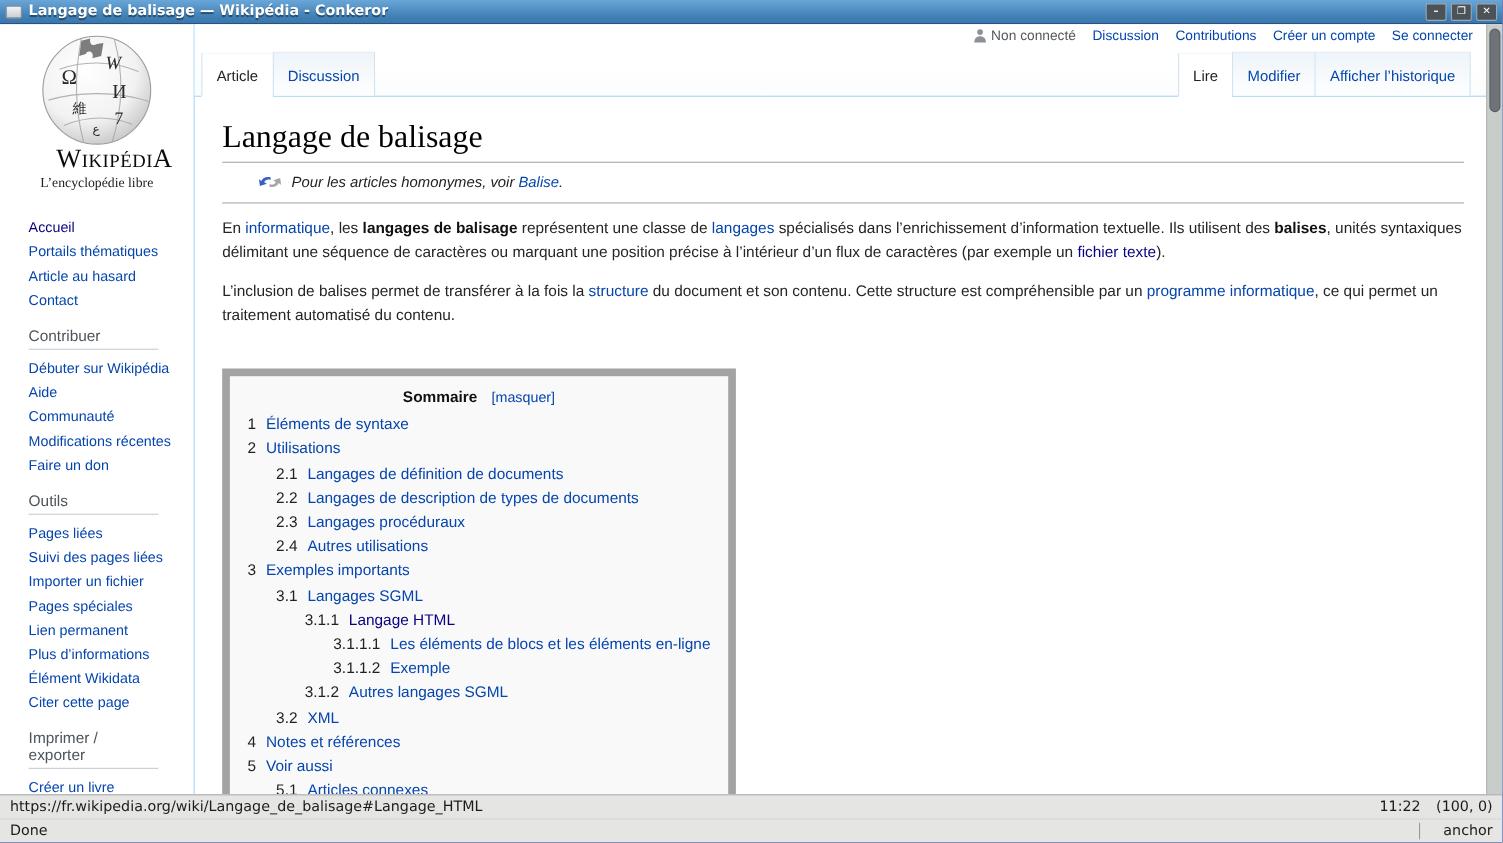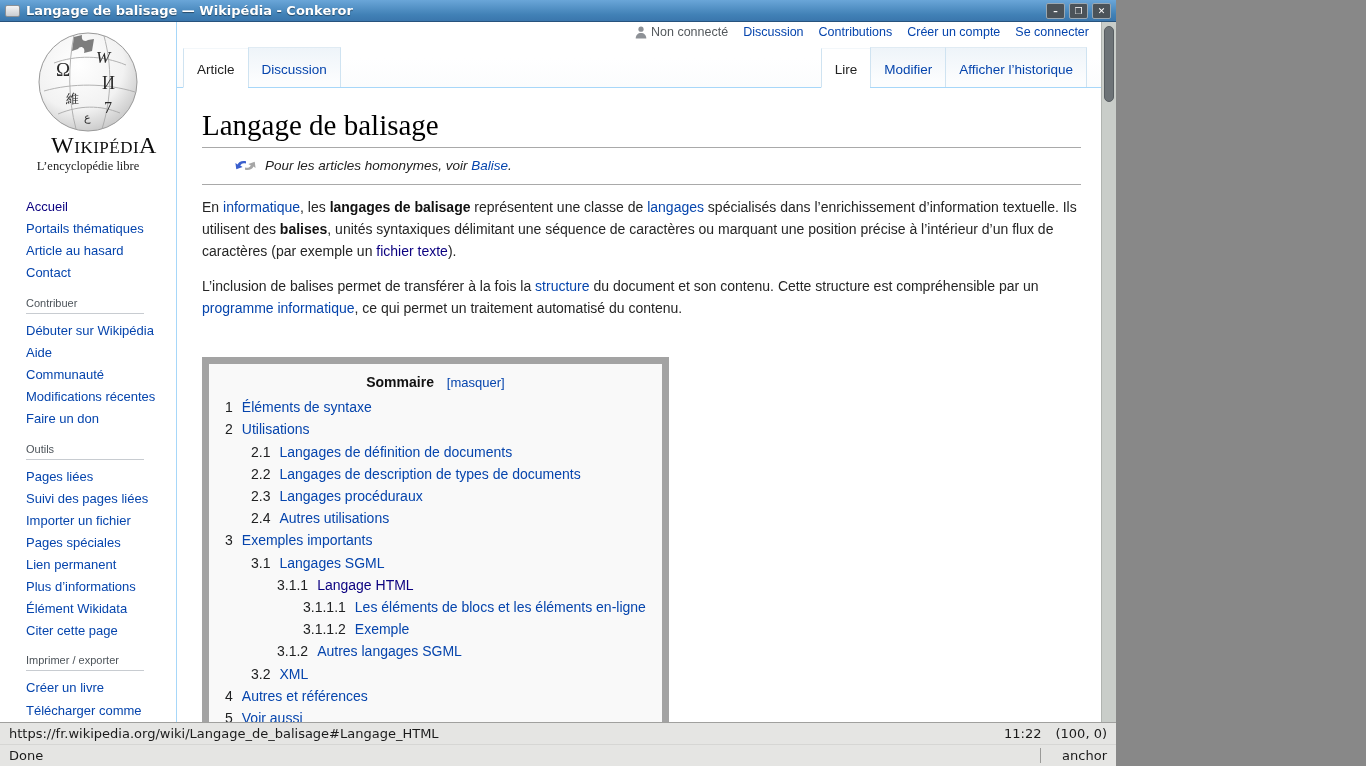--- a/index.html
+++ b/index.html
@@ -1,18 +1,18 @@
 <!DOCTYPE html>
 <html><head>
 <meta charset="utf-8">
 <style>
   * { box-sizing: border-box; }
   html,body { margin:0; padding:0; background:#888; }
   .window {
-    width:1116px; height:766px; position:relative; overflow:hidden;
+    width:1366px; height:766px; position:relative; overflow:hidden;
     font-family:"Liberation Sans", sans-serif; background:#1d4ed8;
     display:flex; flex-direction:column;
   }
   
   .titlebar {
     height:22px; flex:0 0 22px; display:flex; align-items:center; gap:6px;
     padding:0 5px; background:linear-gradient(#6aa6d8, #4181b6 70%, #3a76ad);
     border-bottom:1px solid #27537d;
   }
   .win-icon { width:15px; height:12px; background:linear-gradient(#f4f4f4,#c9cdd1); border:1px solid #8a9096; border-radius:2px; }
@@ -39,21 +39,21 @@
   .personal-bar a { color:#0645ad; text-decoration:none; cursor:pointer; }
 
   
   .sidebar { position:absolute; top:0; left:0; width:176px; height:100%; }
   .logo-block { padding-top:7px; text-align:center; }
   .globe { display:block; margin:0 auto; }
   .wordmark { font-family:"Liberation Serif", serif; font-variant:small-caps; font-size:24px; color:#0c0c0c; line-height:1.05; letter-spacing:.5px;margin-left:32px; }
   .tagline  { font-family:"Liberation Serif", serif; font-size:12.5px; color:#222; margin-top:1px; }
   .side-nav { padding:24px 12px 0 26px; font-size:13px; }
   .nav-heading {
-    color:#4d545a; font-size:11px; margin:15px 20px 8px 0;
+    color:#4d545a; font-size:14px; margin:15px 20px 8px 0;
     padding-bottom:4px; border-bottom:1px solid #c8ccd1; font-weight:normal;
   }
   .nav-group ul { margin:0 0 10px; padding:0; list-style:none; }
   .nav-group li { margin:0 0 4.5px; line-height:1.35; }
   .nav-group a { color:#0645ad; text-decoration:none; cursor:pointer; }
   .nav-group a.visited { color:#0b0080; }
 
   
   .content-wrap { margin-left:176px; border-left:1px solid #a7d7f9; min-height:100%; }
   .header-row {
@@ -288,21 +288,21 @@
                 <li class="lv2"><span class="toc-num">2.2</span><a>Langages de description de types de documents</a></li>
                 <li class="lv2"><span class="toc-num">2.3</span><a>Langages procéduraux</a></li>
                 <li class="lv2"><span class="toc-num">2.4</span><a>Autres utilisations</a></li>
                 <li class="lv1"><span class="toc-num">3</span><a>Exemples importants</a></li>
                 <li class="lv2"><span class="toc-num">3.1</span><a>Langages SGML</a></li>
                 <li class="lv3"><span class="toc-num">3.1.1</span><a class="visited">Langage HTML</a></li>
                 <li class="lv4"><span class="toc-num">3.1.1.1</span><a>Les éléments de blocs et les éléments en-ligne</a></li>
                 <li class="lv4"><span class="toc-num">3.1.1.2</span><a>Exemple</a></li>
                 <li class="lv3"><span class="toc-num">3.1.2</span><a>Autres langages SGML</a></li>
                 <li class="lv2"><span class="toc-num">3.2</span><a>XML</a></li>
-                <li class="lv1"><span class="toc-num">4</span><a>Autres et références</a></li>
+                <li class="lv1"><span class="toc-num">4</span><a>Notes et références</a></li>
                 <li class="lv1"><span class="toc-num">5</span><a>Voir aussi</a></li>
                 <li class="lv2"><span class="toc-num">5.1</span><a>Articles connexes</a></li>
               </ul>
           </div>
         </div>
       </div>
     </div>
 
     <div class="scrollbar">
       <div class="scroll-thumb"></div>

